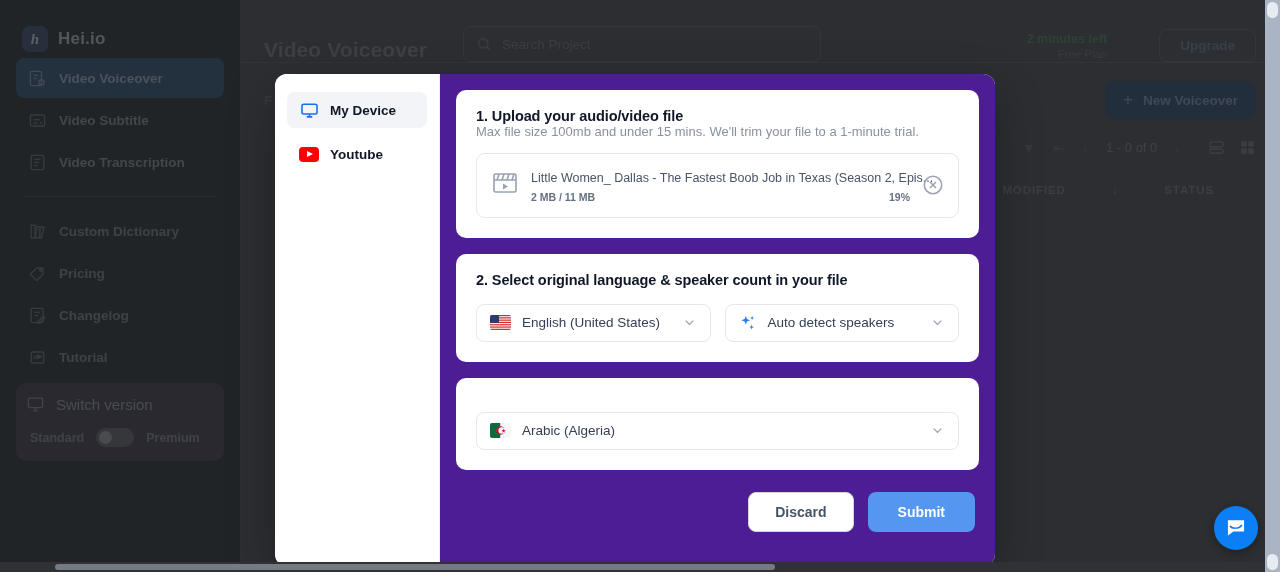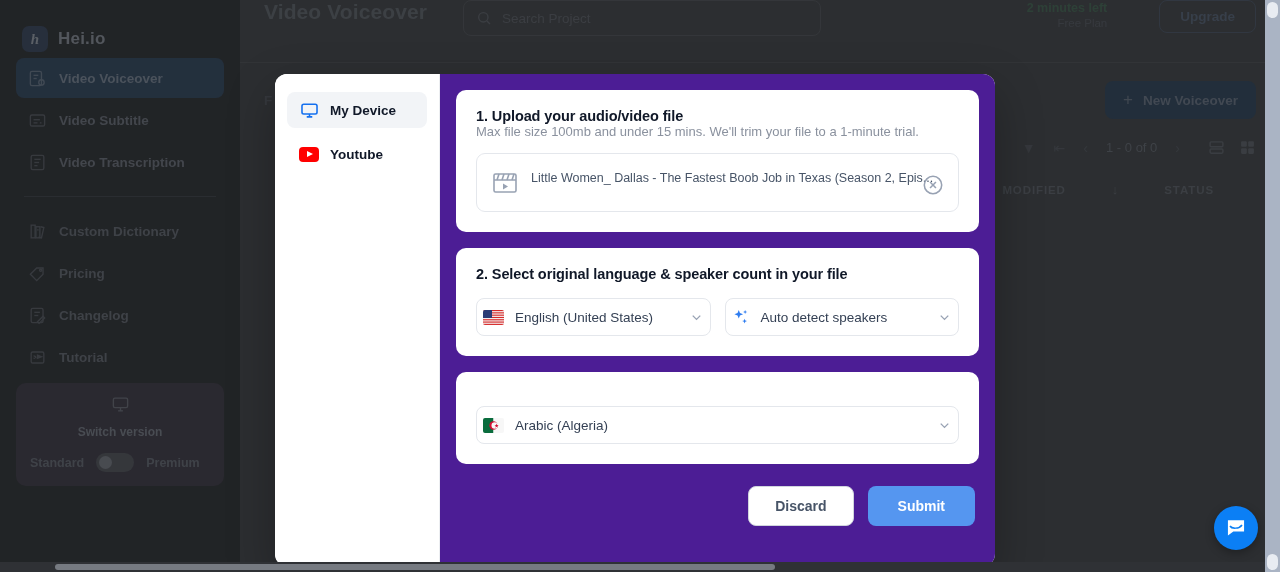--- a/index.html
+++ b/index.html
@@ -52,29 +52,29 @@
   .nav-ico svg { width: 19px; height: 19px; display: block; }
 
   .nav-divider { height: 1px; background: #3a3d41; margin: 14px 8px 14px 8px; }
 
   .nav-item.muted { color: #5b5f66; font-weight: 700; }
 
   .switch-card {
     margin: 6px 0 0 0; padding: 12px 10px 14px 10px;
     background: #3a3640; border-radius: 10px;
   }
-  .switch-head { display: flex; align-items: center; gap: 11px; color: #6c7079; font-size: 12px; font-weight: 700; flex-direction: column; }
+  .switch-head { display: flex; align-items: center; gap: 11px; color: #6c7079; font-size: 15px; font-weight: 400; }
   .switch-row { display: flex; align-items: center; gap: 12px; margin-top: 14px; padding-left: 4px; }
   .switch-label { color: #5c6068; font-size: 12.5px; font-weight: 700; }
   .toggle { width: 38px; height: 19px; border-radius: 10px; background: #4b4d53; position: relative; flex: 0 0 38px; }
   .toggle::after { content:""; position:absolute; left:3px; top:3px; width:13px; height:13px; border-radius:50%; background:#6b6e75; }
 
   
   .main { flex: 1; position: relative; background: #3d3f42; }
-  .topbar { height: 62px; display: flex; align-items: flex-start; padding: 0 24px; gap: 36px; }
+  .topbar { height: 62px; display: flex; align-items: flex-end; padding: 0 24px; gap: 36px; }
   .page-title { color: #585c62; font-size: 21px; font-weight: 700; letter-spacing: .1px; }
   .search {
     flex: 0 0 358px; height: 36px; border: 1px solid #4a4c50; border-radius: 8px;
     display: flex; align-items: center; gap: 10px; padding: 0 12px;
     color: #55585e; font-size: 13.5px;
   }
   .search svg { width: 16px; height: 16px; flex: 0 0 16px; }
   .topbar-spacer { flex: 1; }
   .plan { text-align: right; line-height: 1.3; }
   .plan-minutes { color: #3f5d4c; font-size: 12.5px; font-weight: 700; }
@@ -151,21 +151,21 @@
   .file-size { color: #667085; font-size: 10.5px; font-weight: 700; }
   .file-pct { margin-left: auto; color: #667085; font-size: 10.5px; font-weight: 700; }
   .progress { height: 4px; border-radius: 3px; background: #e4e7ec; margin-top: 7px; overflow: hidden; }
   .progress-fill { height: 100%; background: #4a90e8; border-radius: 3px; }
   .file-close { width: 22px; height: 22px; flex: 0 0 22px; margin-top: 6px; }
   .file-close svg { width: 22px; height: 22px; display: block; }
 
   .select-row { display: flex; gap: 14px; margin-top: 16px; }
   .select {
     flex: 1; height: 38px; border: 1px solid #e4e7ec; border-radius: 8px; background: #fff;
-    display: flex; align-items: center; gap: 11px; padding: 0 6px;
+    display: flex; align-items: center; gap: 11px; padding: 0 13px;
     color: #344054; font-size: 13.5px;
   }
   .select .chev { margin-left: auto; color: #98a2b3; }
   .select .chev svg { width: 15px; height: 15px; display: block; }
   .flag { width: 21px; height: 15px; flex: 0 0 21px; border-radius: 2px; overflow: hidden; display:block; }
   .flag svg { display: block; width: 21px; height: 15px; }
   .sparkle { width: 18px; height: 18px; flex: 0 0 18px; }
   .sparkle svg { width: 18px; height: 18px; display: block; }
 
   .footer { display: flex; justify-content: flex-end; gap: 14px; padding: 6px 4px 0 4px; }
@@ -411,20 +411,24 @@
                 <line x1="3" y1="11" x2="25" y2="11"></line>
                 <line x1="8" y1="5" x2="6" y2="11"></line>
                   <line x1="13" y1="5" x2="11" y2="11"></line>
                 <line x1="18" y1="5" x2="16" y2="11"></line>
                   <line x1="23" y1="5" x2="21" y2="11"></line>
                 <path d="M12 14.5l5 3-5 3z" fill="#98a2b3" stroke="none"></path>
               </svg>
             </span>
             <span class="file-mid">
               <span class="file-name">Little Women_ Dallas - The Fastest Boob Job in Texas (Season 2, Epis...</span>
+              <span class="file-meta">
+                <span class="file-size">2 MB / 11 MB</span>
+                <span class="file-pct">19%</span>
+              </span>
               <span class="progress">
                 <span class="progress-fill" id="progress-fill" style="width: 19%; background: rgb(74, 144, 232);"></span>
               </span>
             </span>
             <span class="file-close">
               <svg viewBox="0 0 24 24" fill="none" stroke="#98a2b3" stroke-width="1.7">
                 <circle cx="12" cy="12" r="9.5"></circle>
                   <line x1="8.8" y1="8.8" x2="15.2" y2="15.2"></line>
                 <line x1="15.2" y1="8.8" x2="8.8" y2="15.2"></line>
               </svg>

